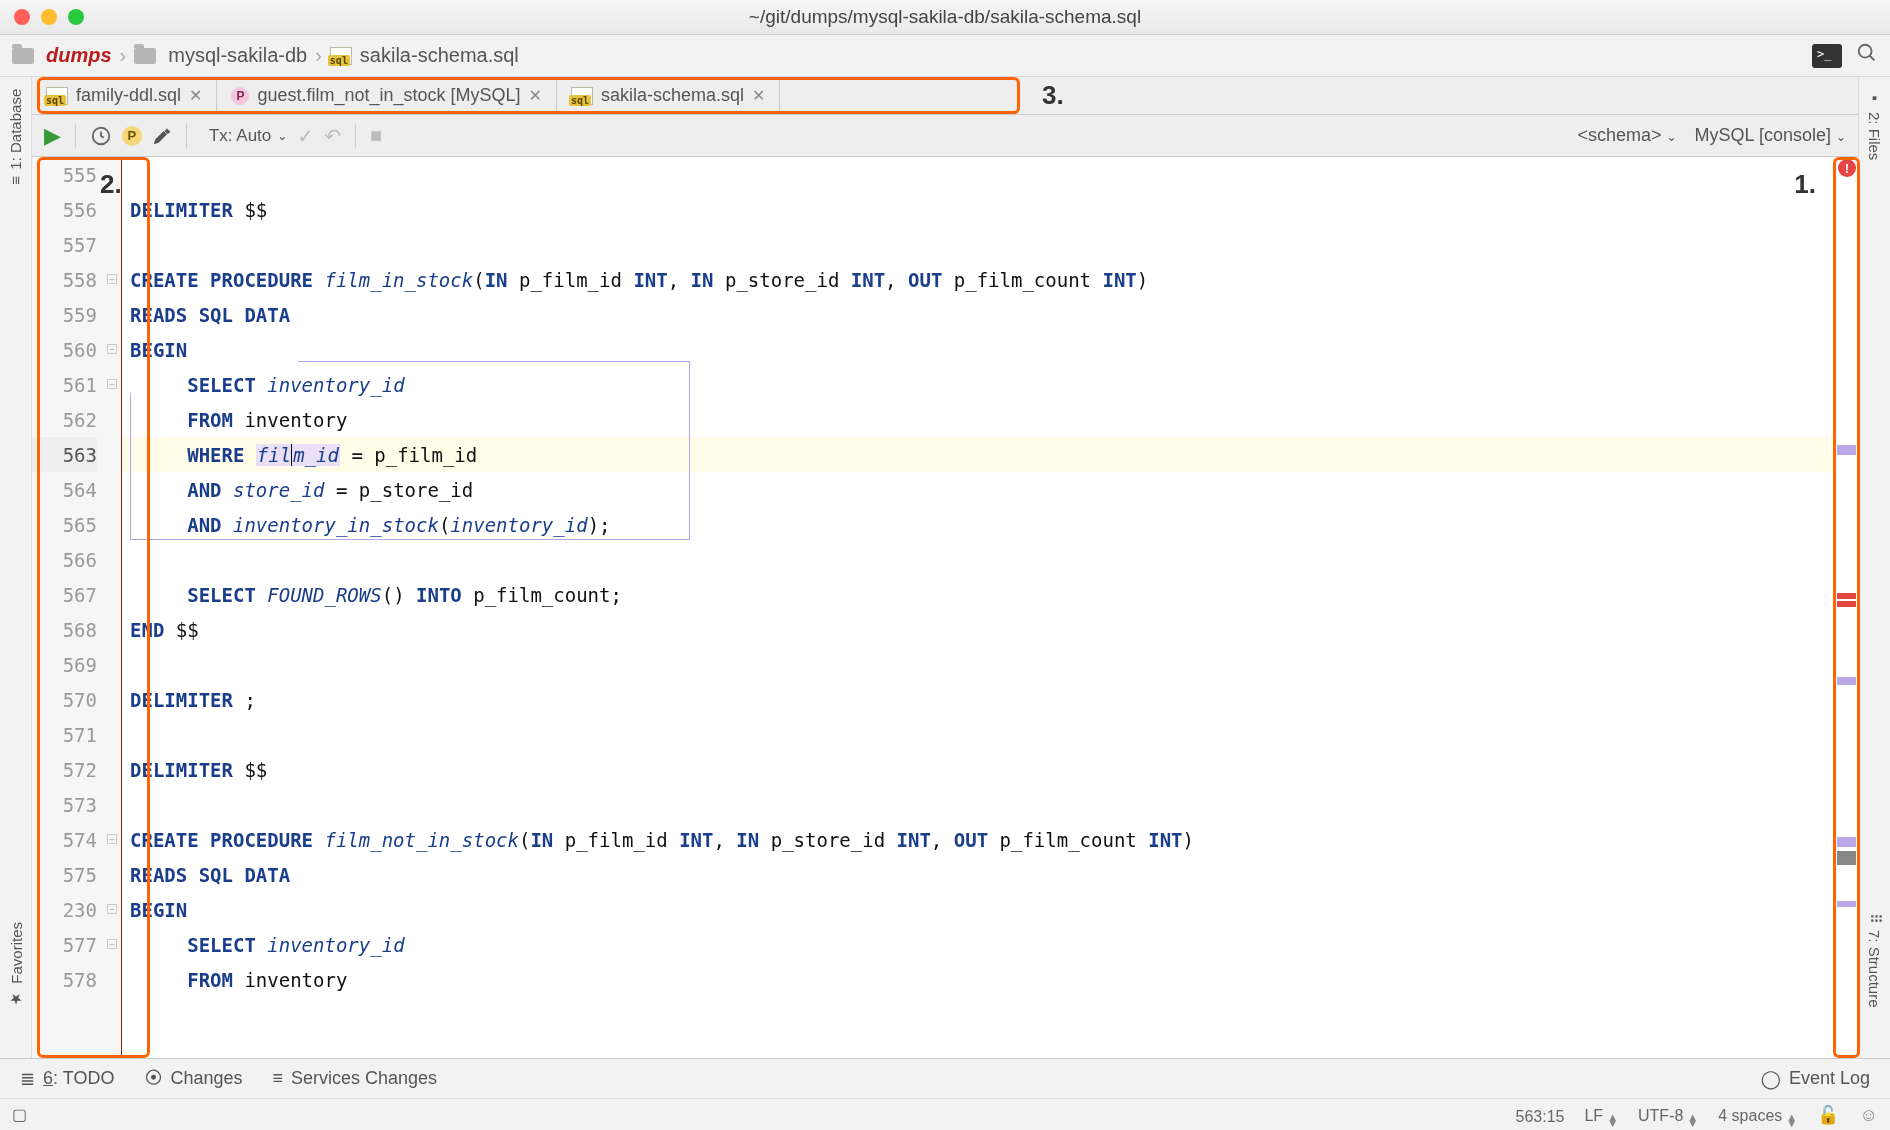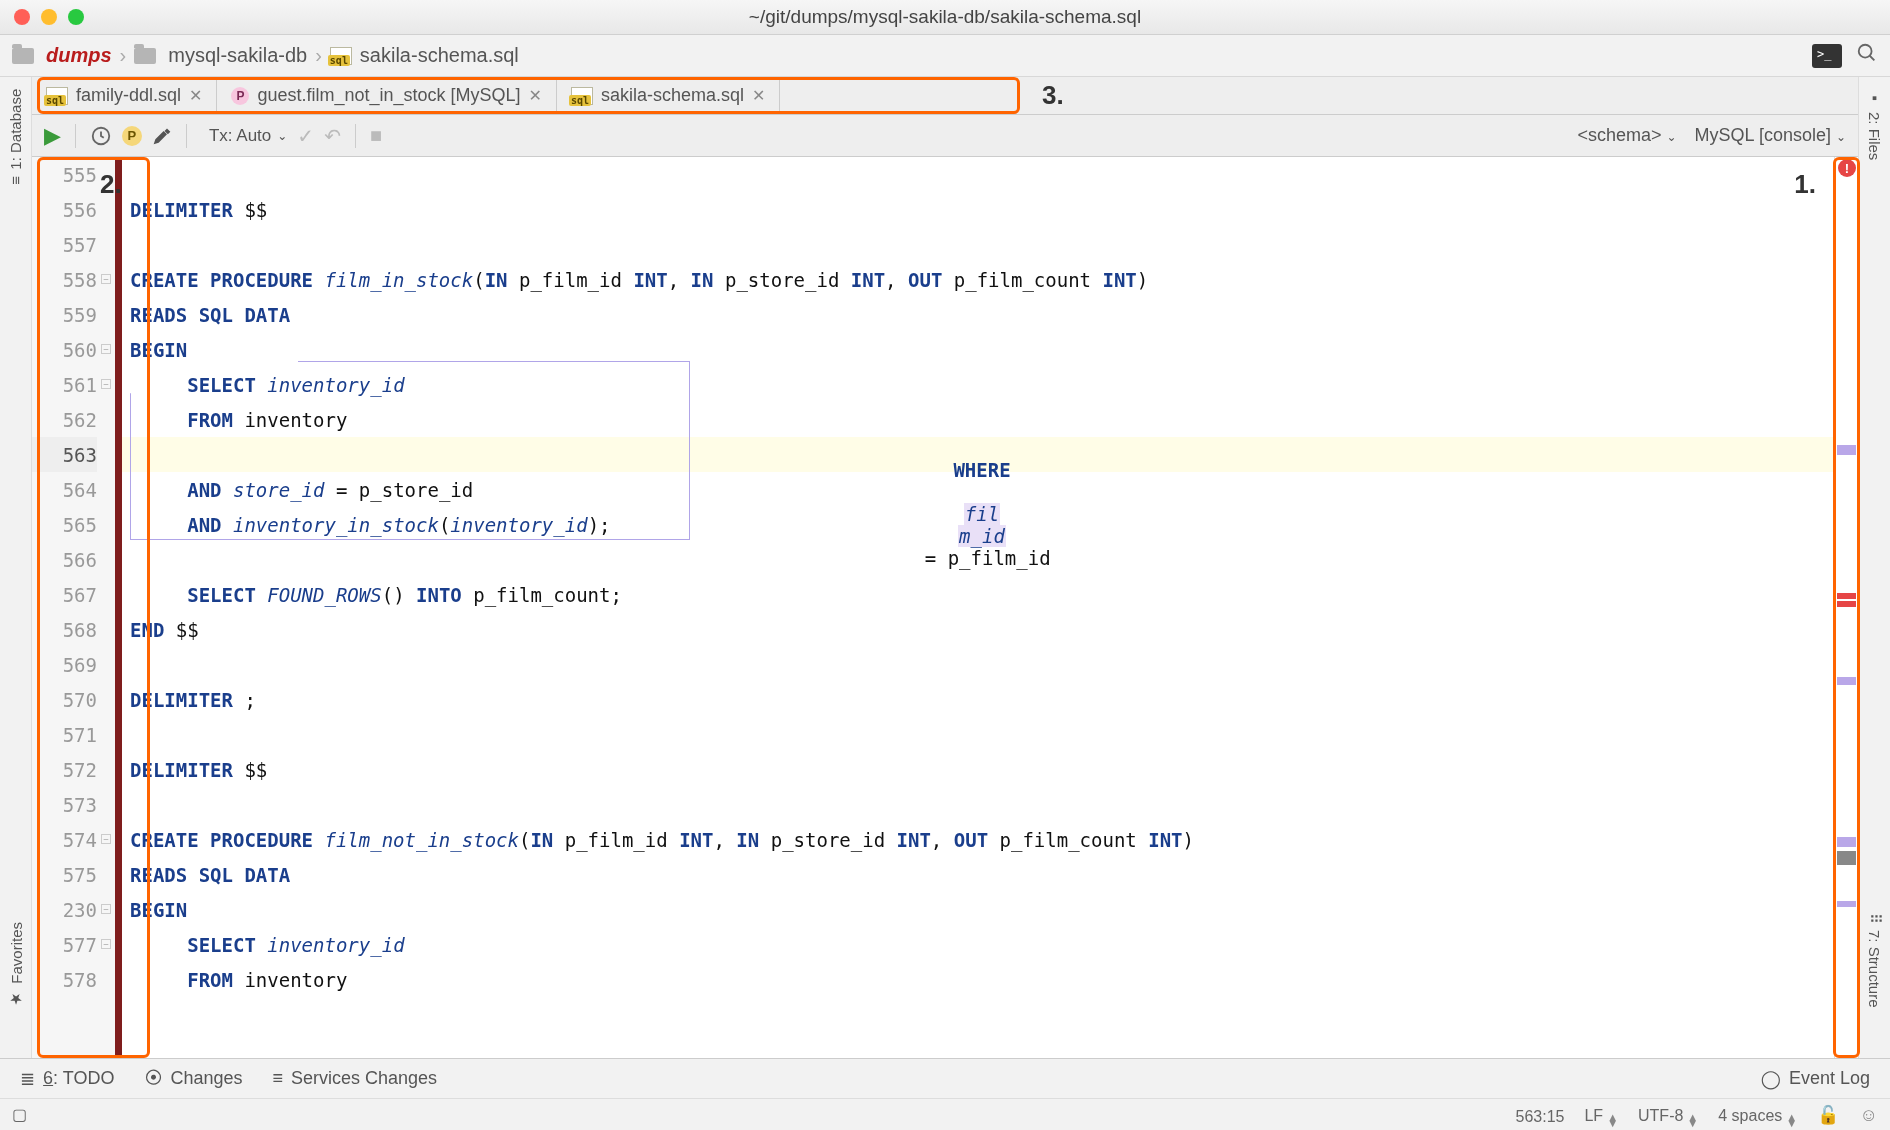--- a/index.html
+++ b/index.html
@@ -117,37 +117,37 @@
   .play { color:#3a9a3a; font-size:22px; }
   .history { font-size:22px; }
   .p-badge2 { width:20px; height:20px; border-radius:50%; background:#f5d77a; color:#6b5400; font-size:13px; font-weight:bold; display:flex; align-items:center; justify-content:center; }
   .wrench { font-size:20px; color:#555; }
   .tx { font-size:17px; color:#555; margin-left:8px; display:flex; align-items:center; gap:6px; }
   .muted { color:#bbb; font-size:20px; }
   .toolbar-right { margin-left:auto; display:flex; align-items:flex-start; gap:18px; font-size:18px; color:#555; }
   
   .editor-body { flex:1 1 auto; display:flex; min-height:0; position:relative; }
   .gutter {
-    width:90px; background:#f6f6f6; border-right:7px solid #7f1d1d;
+    width:90px; background:#f6f6f6; border-right:1px solid #7f1d1d;
     font-family: "Menlo","Consolas",monospace; font-size:19px; color:#999; text-align:right;
-    padding-right:18px; position:relative;
+    padding-right:24px; position:relative;
   }
   .fold-strip { position:absolute; right:2px; top:0; bottom:0; width:14px; }
   .fold-mark { position:absolute; right:2px; width:10px; height:10px; border:1px solid #ccc; color:#aaa; font-size:9px; line-height:8px; text-align:center; }
   .code {
     flex:1 1 auto; font-family: "Menlo","Consolas",monospace; font-size:19px;
     position:relative; background:#fff; overflow:hidden;
   }
   .line { height:35px; white-space:pre; display:flex; align-items:center; padding-left:8px; position:relative; }
   .gutter .line { justify-content:flex-end; padding-right:0; padding-left:0; }
   .kw { color:#1a3e8c; font-weight:bold; }
   .it { color:#1a3e8c; font-style:italic; }
   .fn { color:#1a3e8c; font-style:italic; }
   .p  { color:#111; }
-  .hlline { background: var(--highlight-line); flex-direction: column; }
+  .hlline { background: var(--highlight-line); }
   .hlword { background: var(--highlight-word); padding:0 1px; border-radius:0; }
   .caret { display:inline-block; width:1px; height:22px; background:#000; vertical-align:middle; margin-left:-1px; }
   .sel-box {
     position:absolute; border:1px solid #b0a5e8; pointer-events:none;
   }
   .gutter-highlight {
     position:absolute; left:5px; top:0; width:113px; border:3px solid var(--accent-orange); border-radius:6px; pointer-events:none;
   }
   
   .errstripe {

